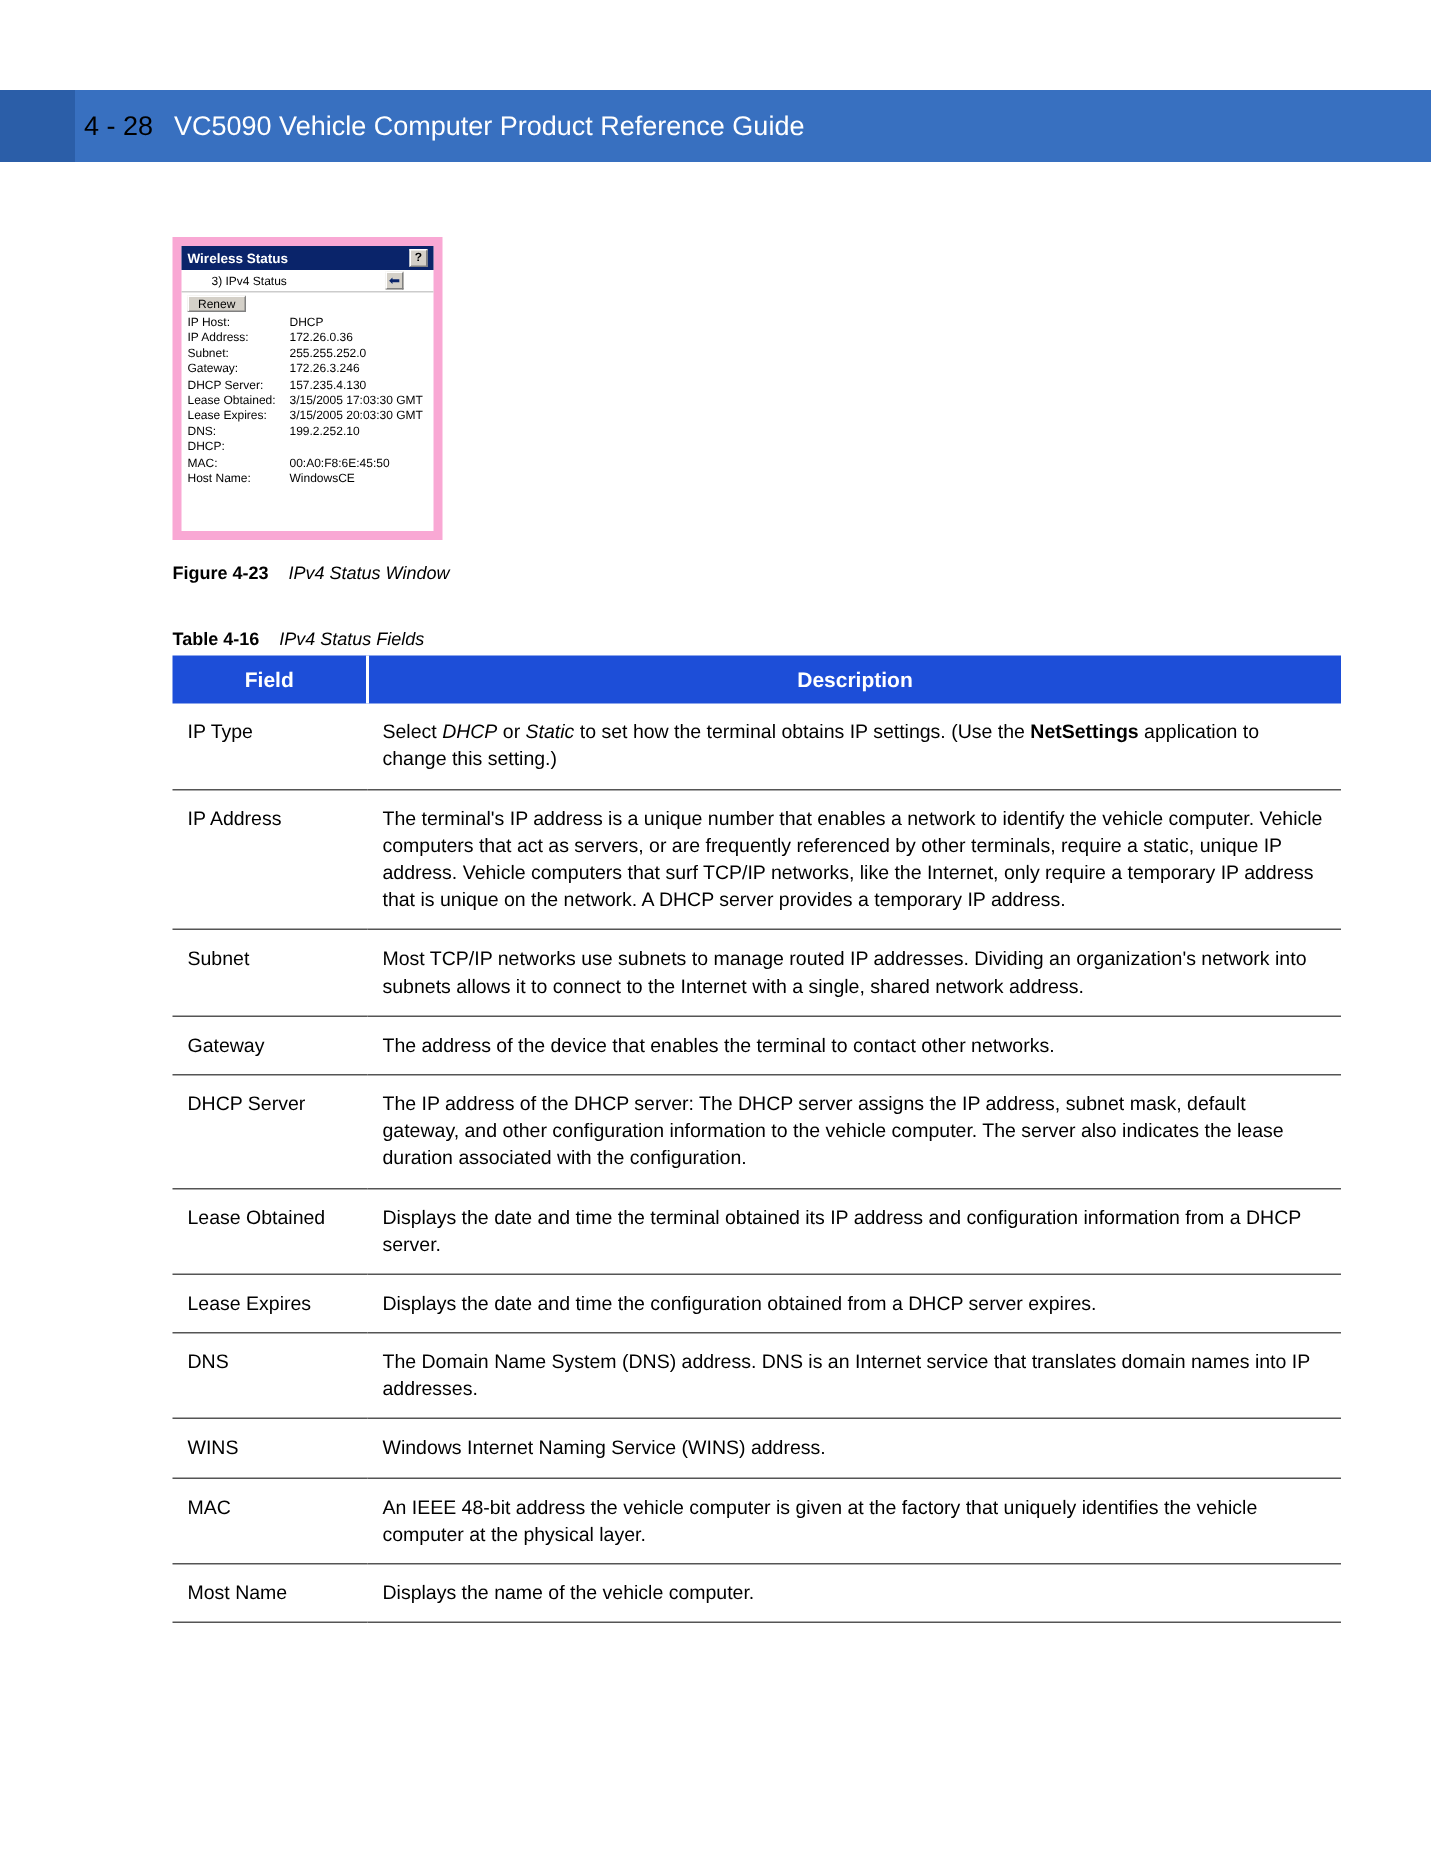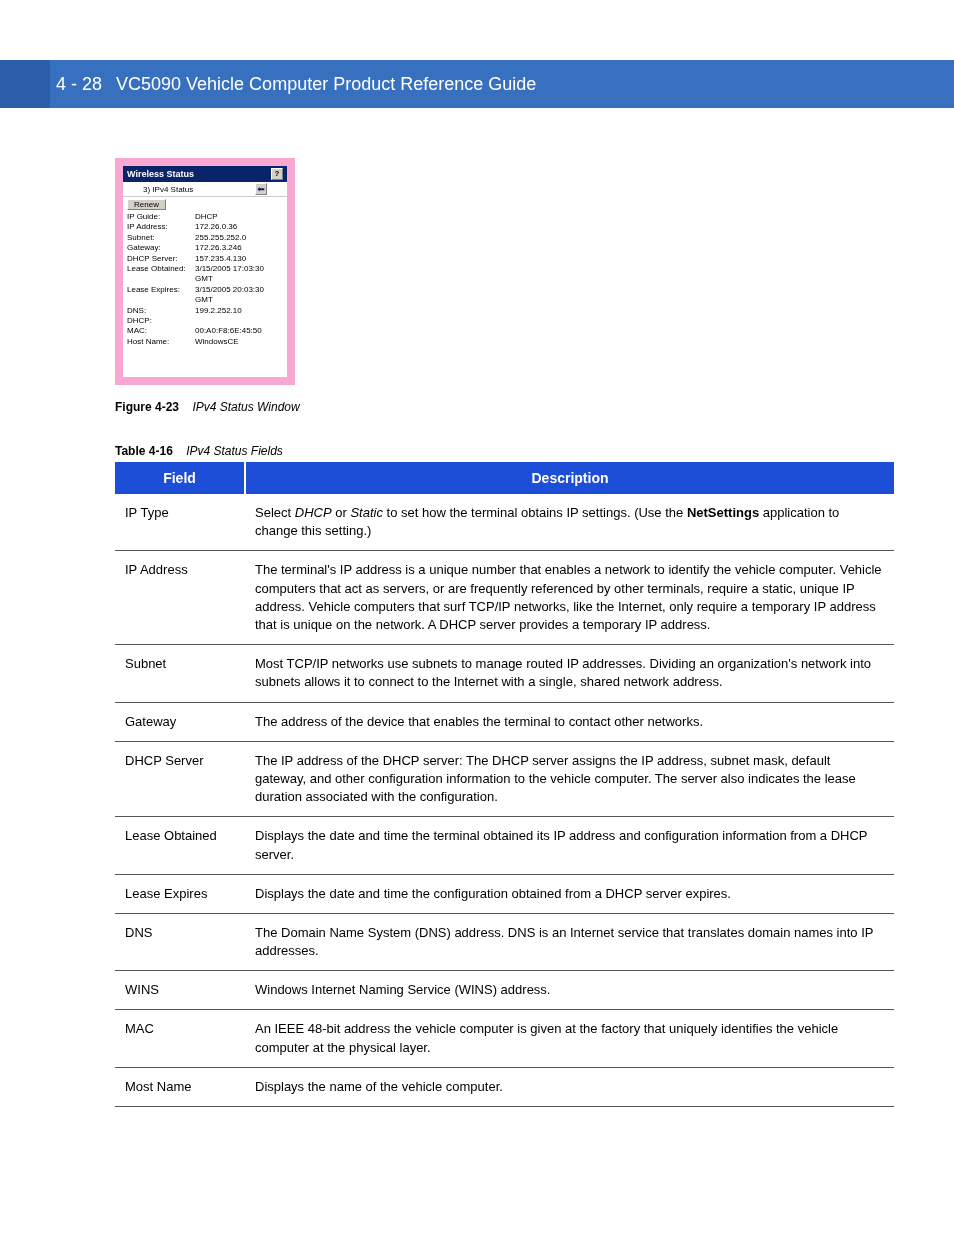--- a/index.html
+++ b/index.html
@@ -24,34 +24,34 @@
   .header-main {
     flex: 1;
     background: #3870c0;
     display: flex;
     align-items: center;
     padding-left: 6px;
     color: #fff;
     font-size: 18px;
   }
   .header-pagenum {
-    color: #ffffff;
+    color: #000000;
     font-weight: 400;
     margin-right: 14px;
   }
   .content-indent {
     padding-left: 115px;
     padding-right: 60px;
   }
   .figure-wrap {
     margin-top: 50px;
     margin-bottom: 15px;
   }
   .wireless-window {
-    border: 8px solid #f9a8d4;
+    border: 6px solid #f9a8d4;
     width: 180px;
     font-family: Tahoma, Arial, sans-serif;
     font-size: 8px;
     background: #fff;
     color: #000;
   }
   .wireless-title {
     background: #0a246a;
     color: #fff;
     font-weight: bold;
@@ -195,21 +195,21 @@
         <span>3) IPv4 Status</span>
         <div class="back-btn">
             <span class="back-arrow">⬅</span>
           </div>
       </div>
       <div class="renew-row">
         <span class="renew-btn">Renew</span>
       </div>
       <div class="info-grid" id="info-grid">
           <div class="info-row">
-            <div class="info-label">IP Guide:</div>
+            <div class="info-label">IP Host:</div>
             <div class="info-value">DHCP</div>
           </div>
           <div class="info-row">
             <div class="info-label">IP Address:</div>
             <div class="info-value">172.26.0.36</div>
           </div>
           <div class="info-row">
             <div class="info-label">Subnet:</div>
             <div class="info-value">255.255.252.0</div>
           </div>

